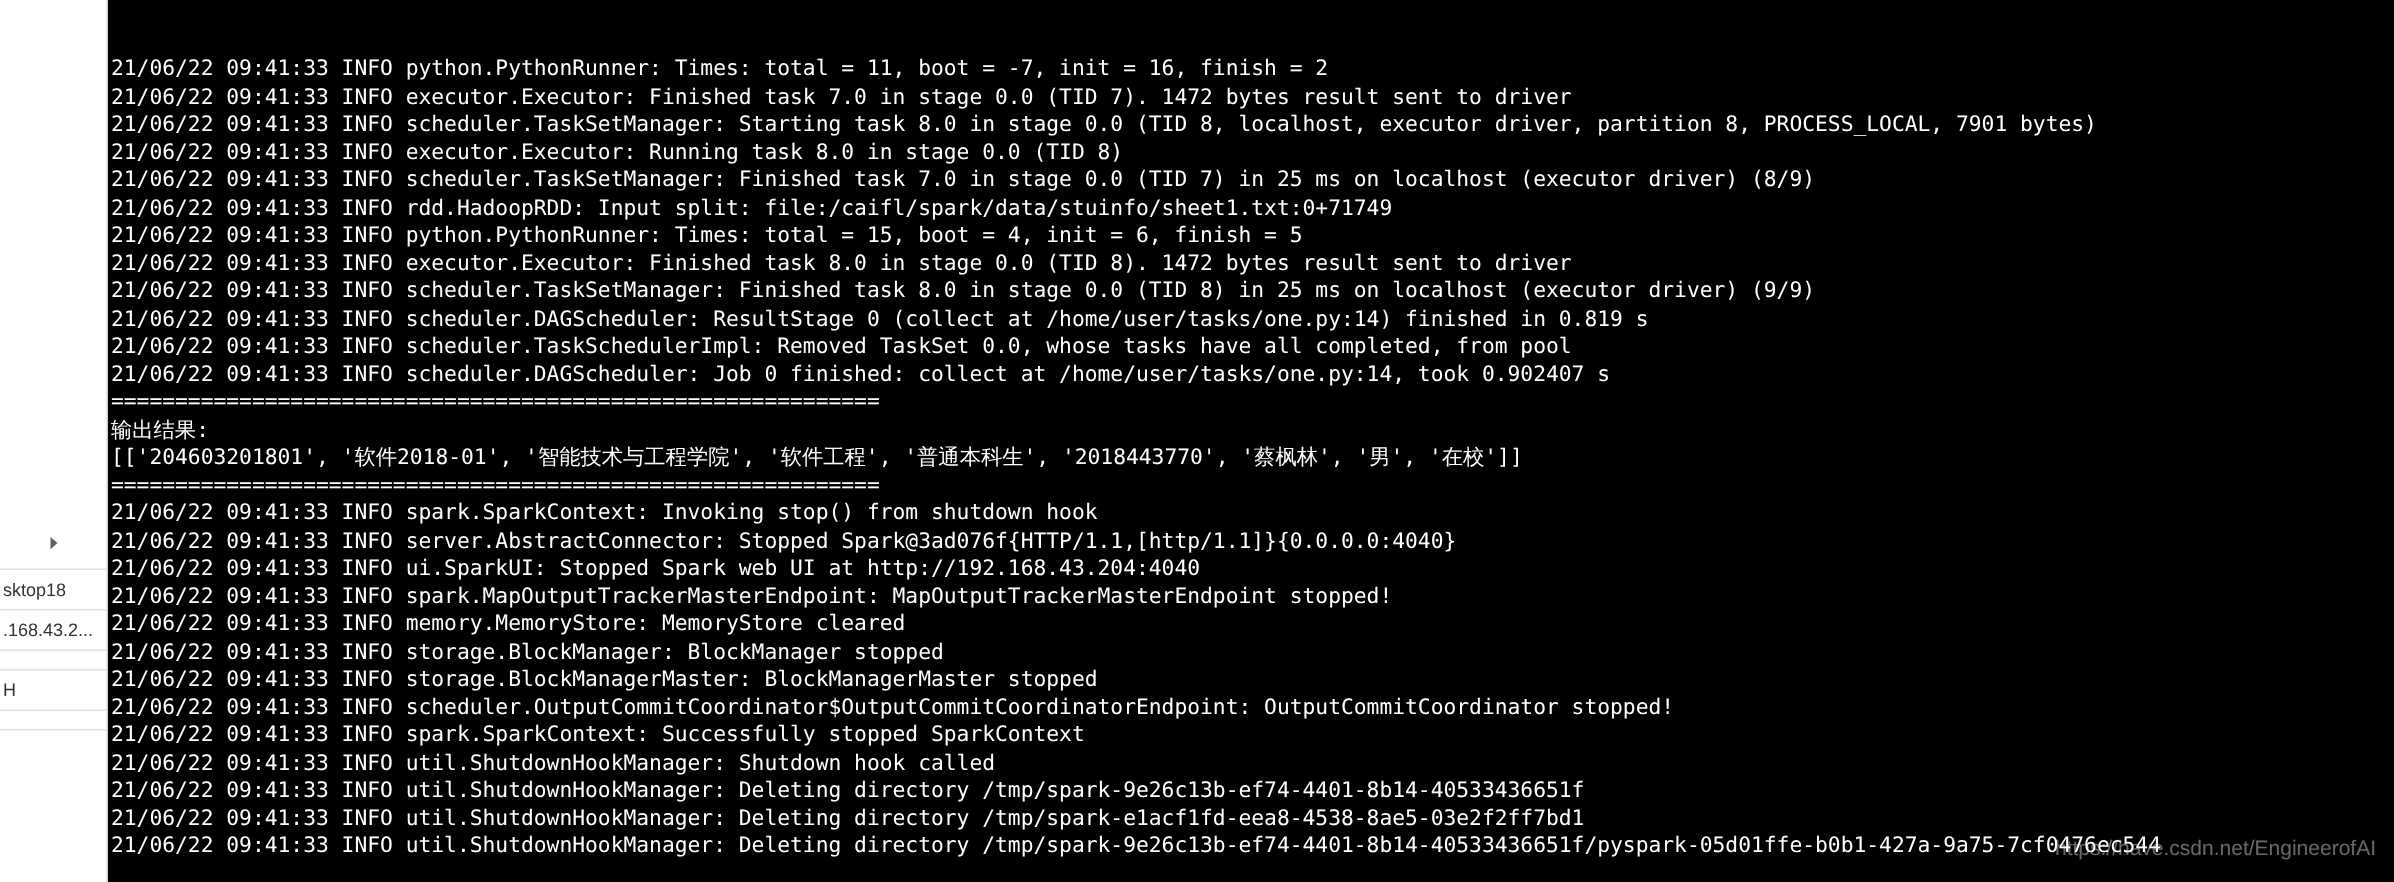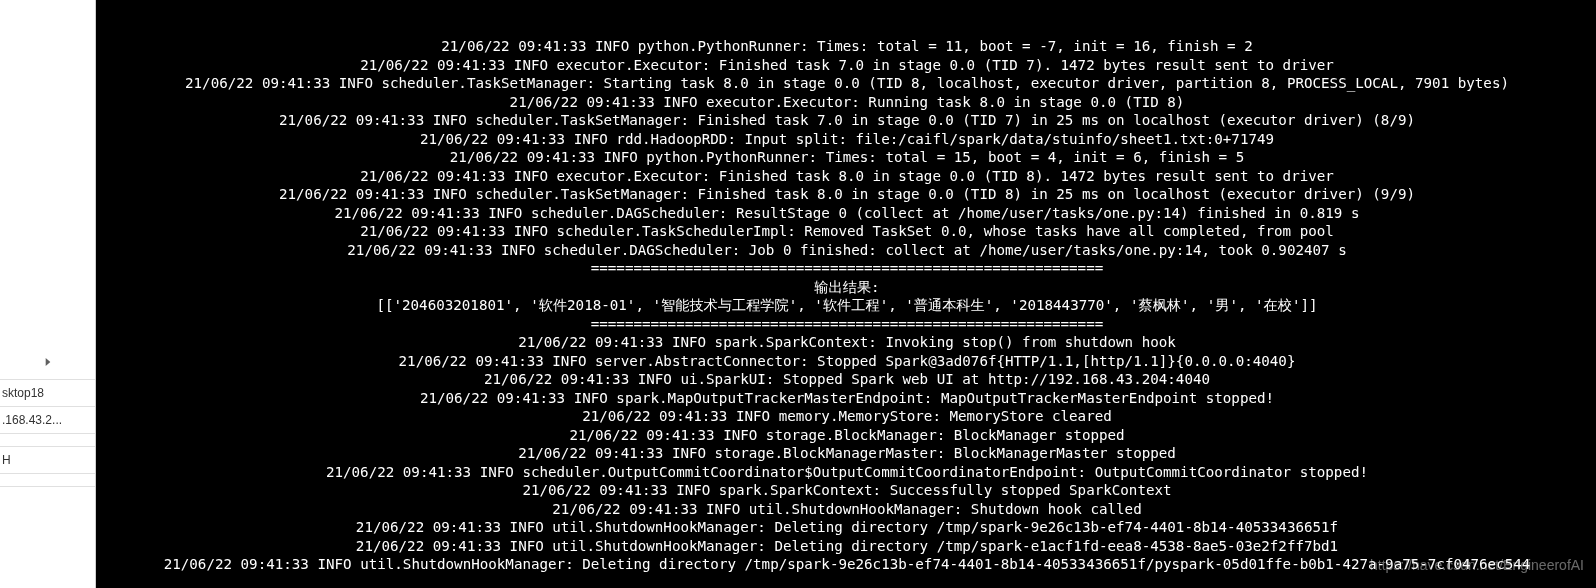--- a/index.html
+++ b/index.html
@@ -5,21 +5,21 @@
 * { margin: 0; padding: 0; box-sizing: border-box; }
 body {
   width: 1596px;
   height: 588px;
   overflow: hidden;
   display: flex;
   font-family: "DejaVu Sans Mono", Consolas, monospace;
   background: #f0f0f0;
 }
 .sidebar {
-  width: 96px;
+  width: 72px;
   background: #ffffff;
   border-right: 1px solid #d0d0d0;
   display: flex;
   flex-direction: column;
   font-family: "Segoe UI", sans-serif;
   font-size: 12px;
   color: #333;
 }
 .sidebar-top {
   height: 380px;
@@ -51,21 +51,21 @@
   flex: 1;
   background: #000000;
   color: #ffffff;
   font-size: 14.2px;
   line-height: 18.5px;
   white-space: pre;
   padding: 0 0 0 2px;
   position: relative;
   overflow: hidden;
 }
-.term-line { white-space: pre; text-align: center; }
+.term-line { white-space: pre; }
 .watermark {
   position: absolute;
   right: 12px;
   bottom: 14px;
   color: rgba(230,230,230,0.45);
   font-family: "Segoe UI", sans-serif;
   font-size: 14px;
   pointer-events: none;
 }
 </style>

